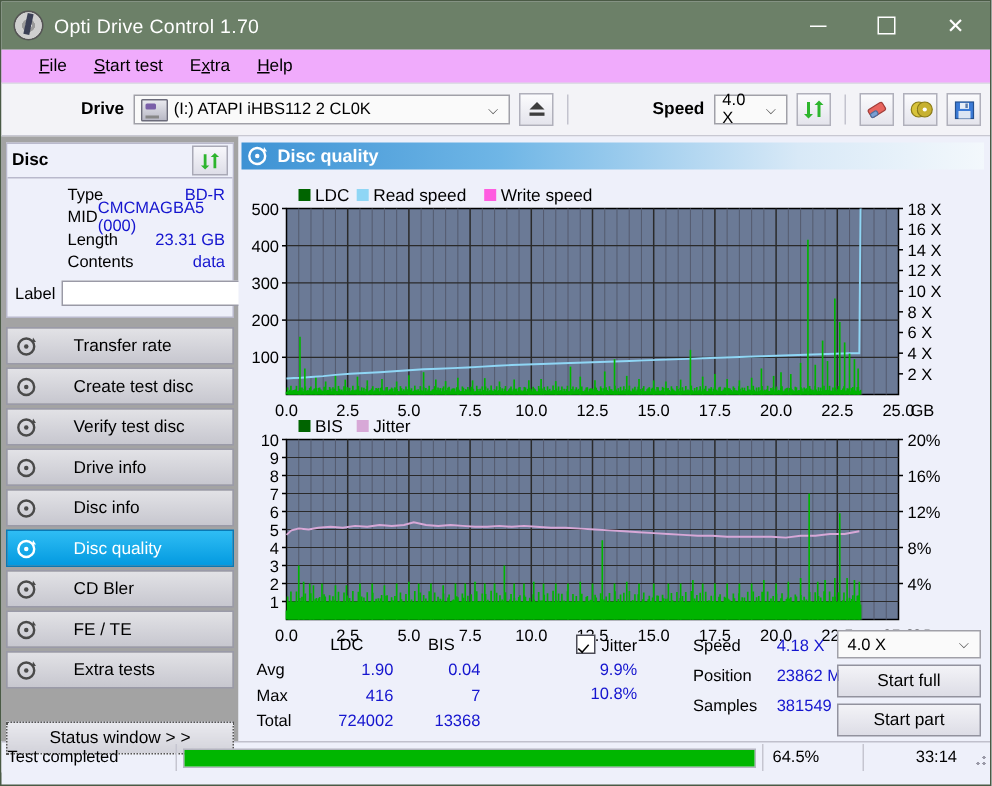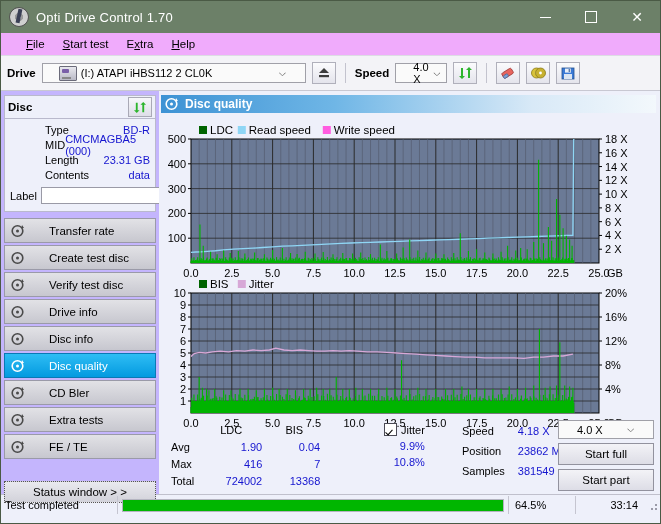--- a/index.html
+++ b/index.html
@@ -44,43 +44,43 @@
     height:22px;background:#f0abfc;display:flex;align-items:center;
     padding-left:16px;border-bottom:1px solid #dcdce4;
   }
   .menubar .mi{padding:2px 9px;font-size:11.5px;color:#000;}
   .menubar .mi u{text-decoration:underline;}
   
   .drivebar{
     height:34px;background:#f3f3f7;display:flex;align-items:center;
     padding:0 6px;gap:6px;border-bottom:1px solid #c8c8d2;
   }
-  .lbl-b{font-weight:bold;font-size:11.5px;color:#000;}
+  .lbl-b{font-weight:bold;font-size:11.5px;color:#000;margin-left:47px;}
   .combo{
     height:20px;border:1px solid #a0a0a8;background:#fafafa;
     display:flex;align-items:center;font-size:11px;color:#000;
-    padding:0 14px;box-sizing:border-box;
+    padding:0 2px;box-sizing:border-box;
   }
   .combo .arrow{margin-left:auto;padding:0 5px;color:#4a4a4a;font-size:9px;}
   .drive-combo{width:264px;}
   .drive-icon{
     width:16px;height:13px;margin:0 4px 0 2px;flex:0 0 auto;position:relative;
     background:linear-gradient(#e8e8ee,#b9b9c6);border:1px solid #6b6b7a;border-radius:1px;
   }
   .drive-icon:before{content:"";position:absolute;left:2px;top:2px;width:7px;height:4px;background:#7a5fa8;border-radius:1px;}
   .drive-icon:after{content:"";position:absolute;left:2px;bottom:1px;width:9px;height:2px;background:#888;}
   .tbtn{
     width:24px;height:22px;border:1px solid #b0b0bb;background:linear-gradient(#fbfbfd,#e4e4ec);
     display:flex;align-items:center;justify-content:center;box-sizing:border-box;
   }
   .sep{width:1px;height:20px;background:#c3c3ce;margin:0 3px;}
   .speed-combo{width:52px;}
   
   .body{display:flex;height:403px;}
-  .left{width:158px;flex:0 0 auto;background:#c4b5fd;padding:4px 3px 0 3px;box-sizing:border-box;}
+  .left{width:158px;flex:0 0 auto;background:#a3a3a3;padding:4px 3px 0 3px;box-sizing:border-box;}
   .right{flex:1;background:#eef0fa;position:relative;}
   
   .group{border:1px solid #b9b9cc;background:#eef0fa;}
   .group-hd{
     height:22px;display:flex;align-items:center;padding:0 3px;
     border-bottom:1px solid #b9b9cc;background:#eef0fa;
   }
   .group-hd .t{font-weight:bold;font-size:11.5px;color:#000;}
   .group-hd .g-btn{margin-left:auto;width:22px;height:18px;border:1px solid #a9a9b6;
       background:linear-gradient(#f7f7fb,#dedee8);display:flex;align-items:center;justify-content:center;}
@@ -335,29 +335,29 @@
               <path d="M11 1 L13 4 L10.5 4 Z" fill="#4a4a4a"></path>
             </svg>
           <span>CD Bler</span>
         </div>
         <div class="nb">
           <svg width="14" height="14" viewBox="0 0 14 14">
               <circle cx="6.5" cy="7" r="5.3" fill="none" stroke="#4a4a4a" stroke-width="1.6"></circle>
               <circle cx="6.5" cy="7" r="1.5" fill="#4a4a4a"></circle>
               <path d="M11 1 L13 4 L10.5 4 Z" fill="#4a4a4a"></path>
             </svg>
-          <span>Extra tests</span>
+          <span>FE / TE</span>
         </div>
         <div class="nb">
           <svg width="14" height="14" viewBox="0 0 14 14">
               <circle cx="6.5" cy="7" r="5.3" fill="none" stroke="#4a4a4a" stroke-width="1.6"></circle>
               <circle cx="6.5" cy="7" r="1.5" fill="#4a4a4a"></circle>
               <path d="M11 1 L13 4 L10.5 4 Z" fill="#4a4a4a"></path>
             </svg>
-          <span>FE / TE</span>
+          <span>Extra tests</span>
         </div>
       </div>
 
       <div class="statuswin">
         <span>Status window &gt; &gt;</span>
       </div>
     </div>
 
     <div class="right">
 

